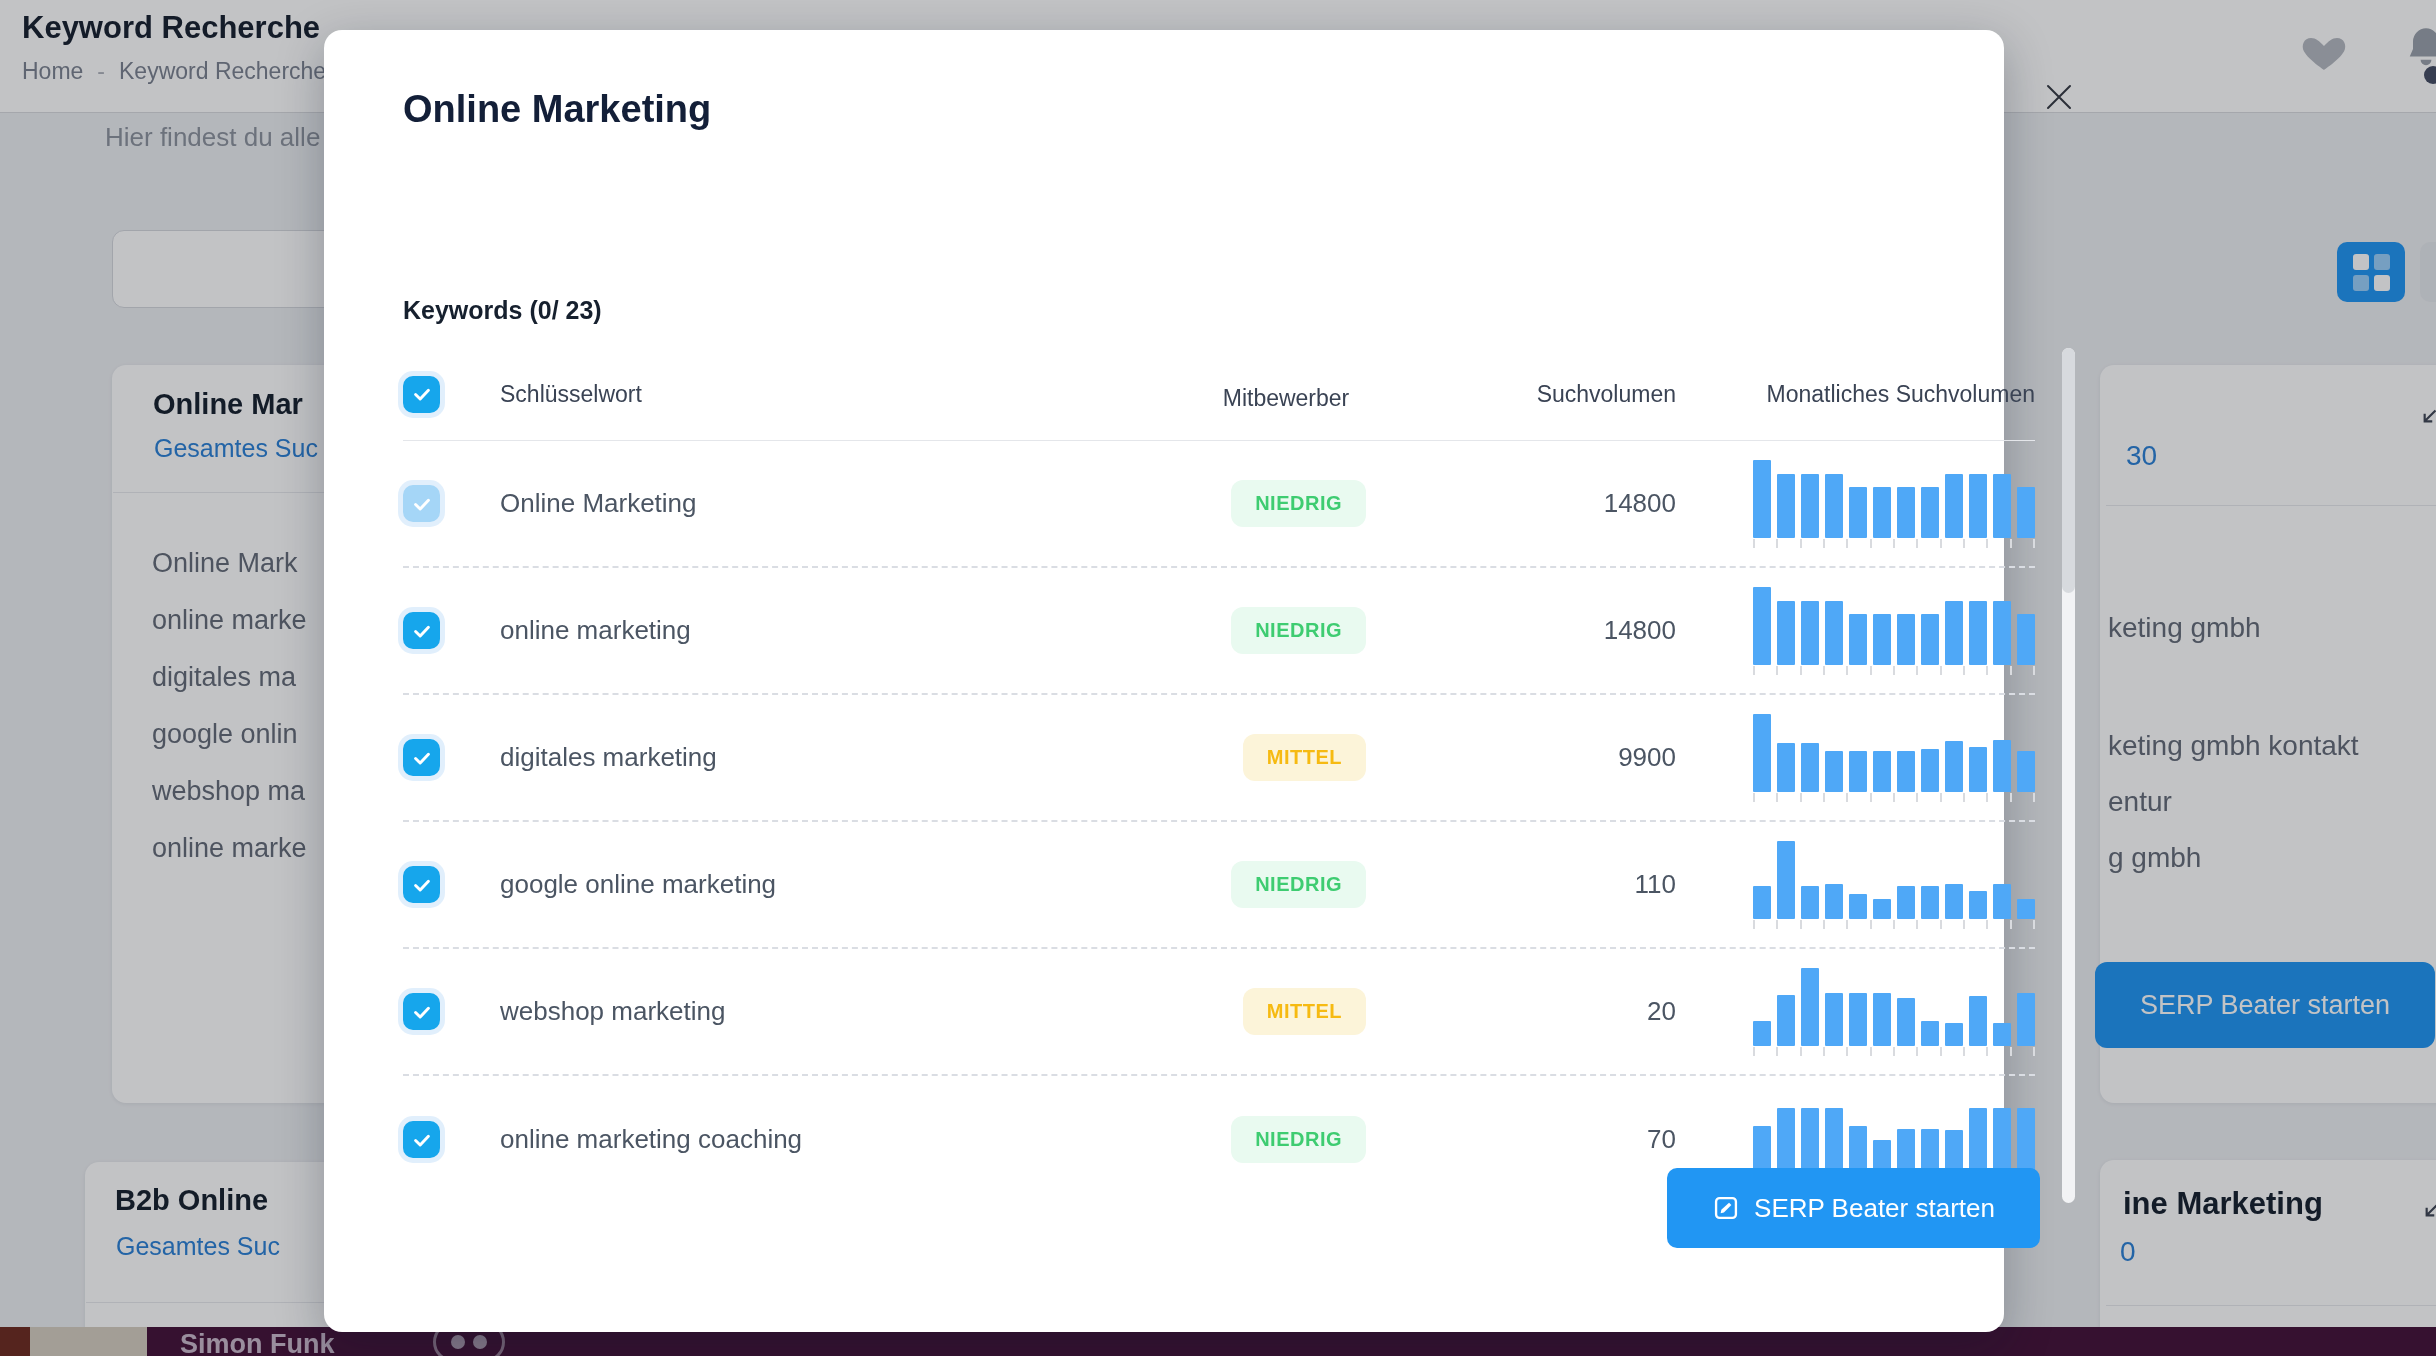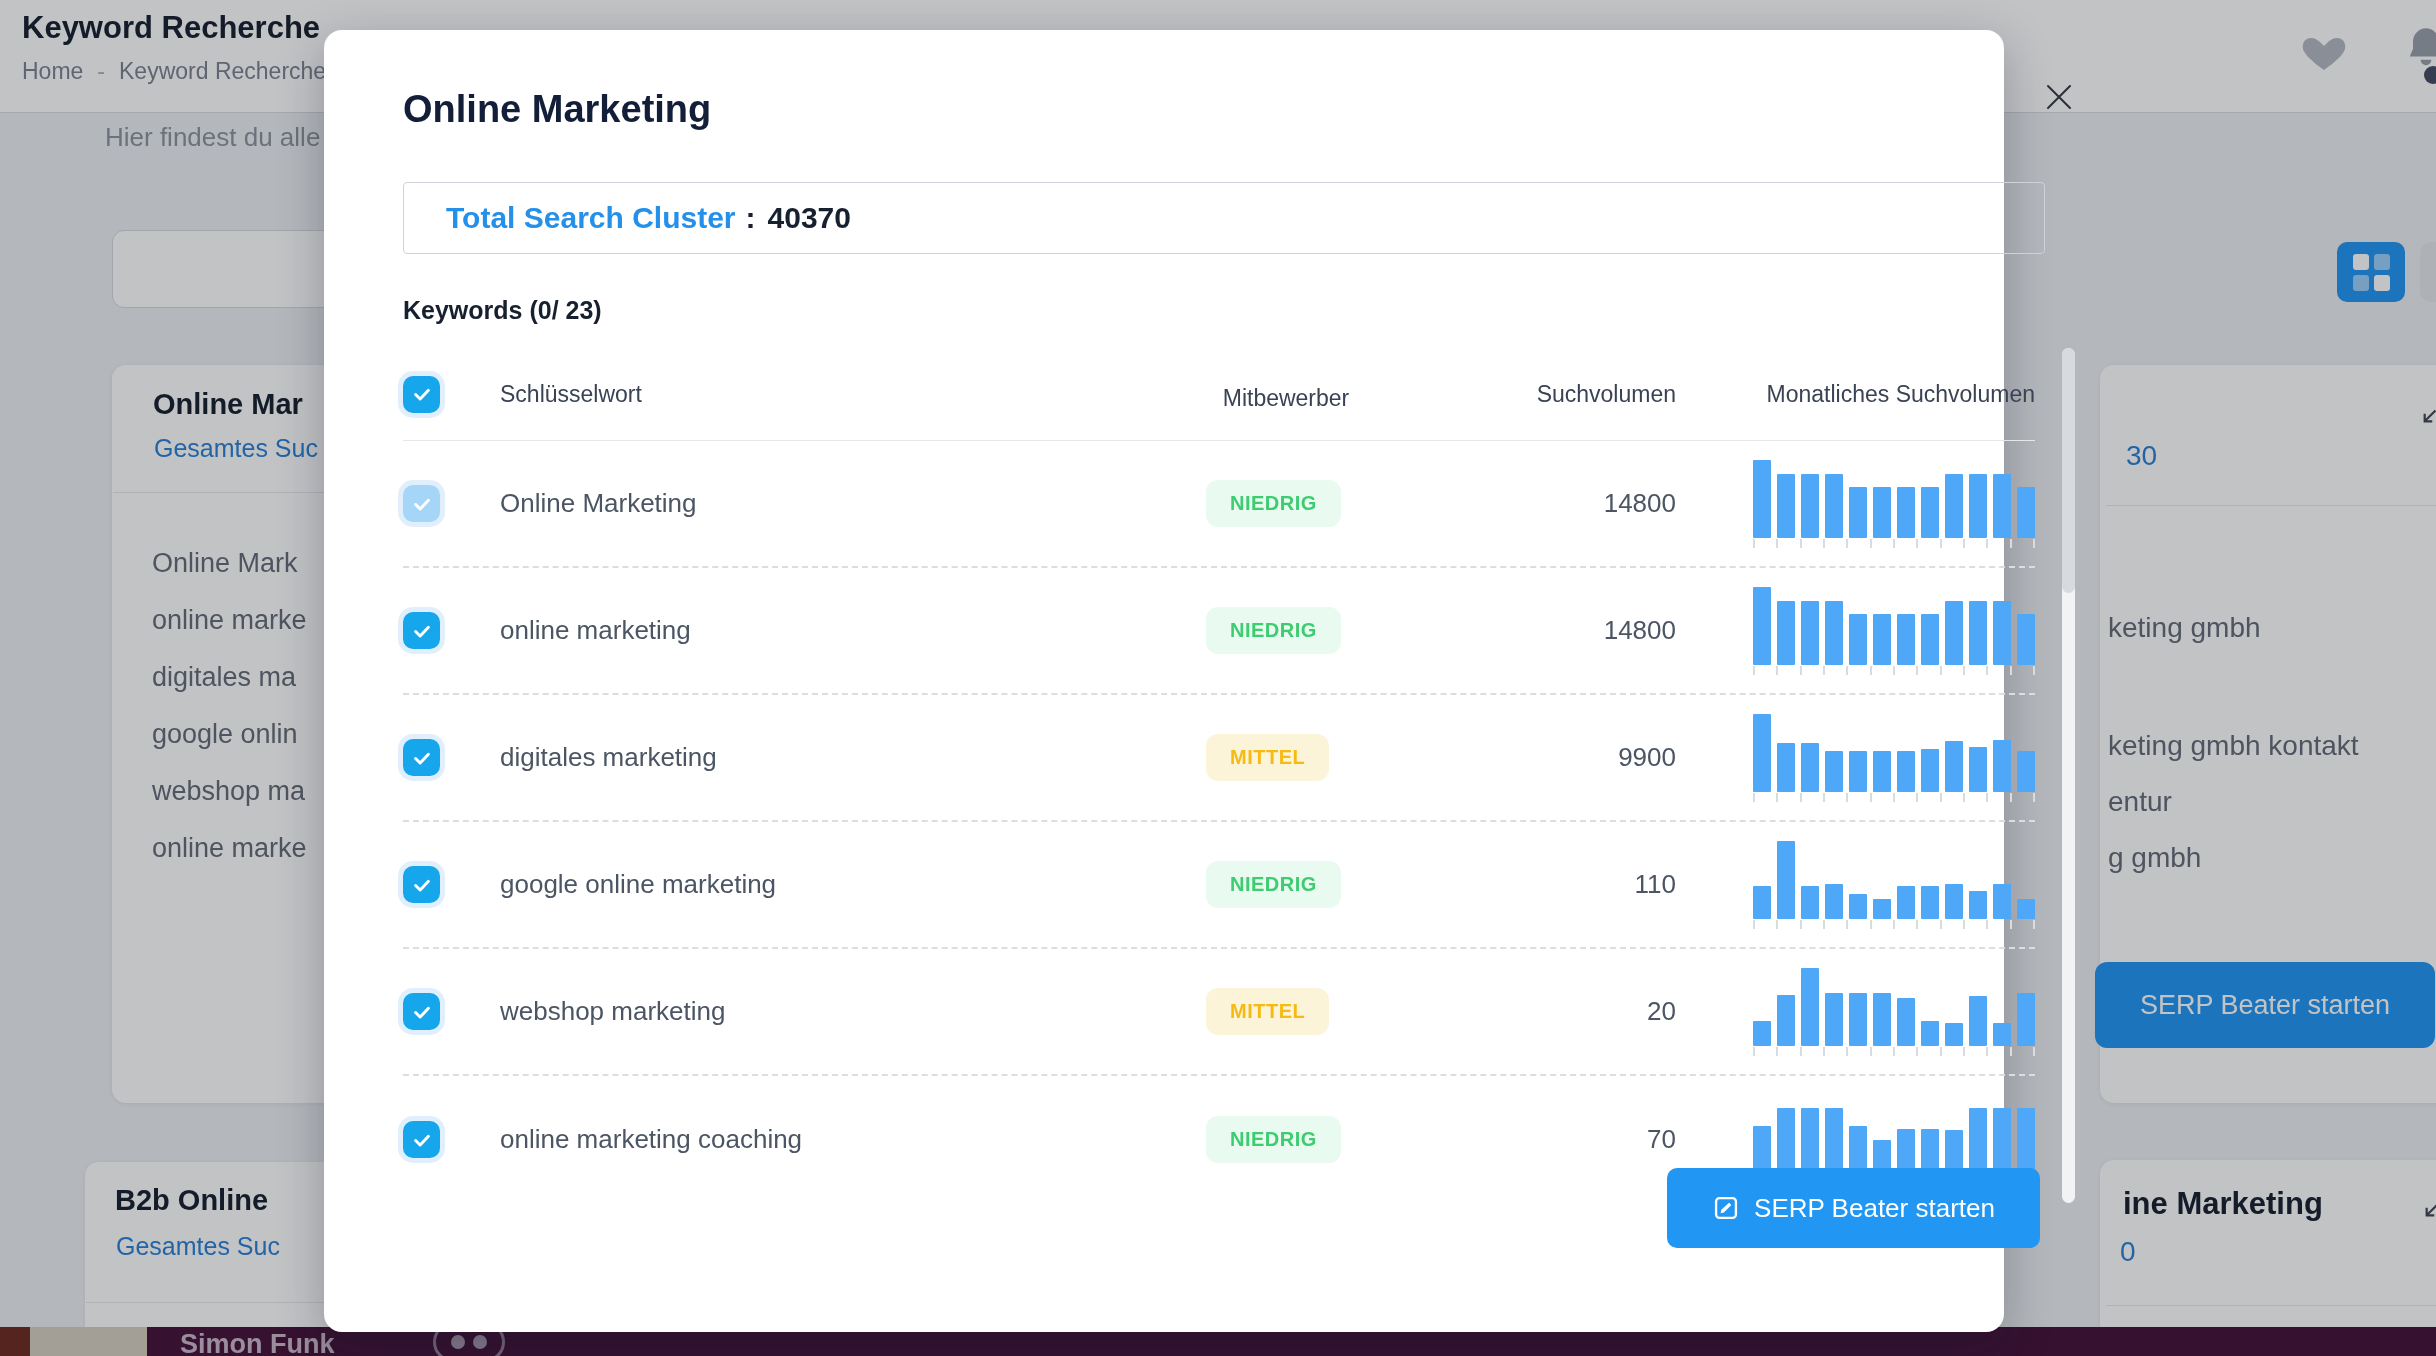--- a/index.html
+++ b/index.html
@@ -73,21 +73,21 @@
   .th.center { text-align:center;margin-top:8px; }
   .th.right { text-align:right; }
   .krow { height:127px; border-bottom:2px dashed #dadde3; }
   .krow:last-child { border-bottom:none; }
 
   .checkbox { width:37px; height:37px; border-radius:10px; background:#16a6ec; display:flex; align-items:center; justify-content:center; box-shadow:0 0 0 5px rgba(170,210,245,.35); cursor:pointer; }
   .checkbox.muted { background:#a5d6f7; }
   .checkbox svg { width:22px; height:22px; }
 
   .kw-cell { font-size:26px; color:#4b5563; }
-  .badge-wrap { text-align:left; }
+  .badge-wrap { text-align:right; }
   .badge { display:inline-block; padding:12px 24px; border-radius:12px; font-size:20px; font-weight:bold; letter-spacing:.5px; }
   .badge.low { color:#3ecc71; background:#e9faf0; }
   .badge.mid { color:#f6ba12; background:#fcf4d9; }
   .vol-cell { font-size:26px; color:#4b5563; text-align:right; }
 
   .chartbox { width:282px; margin-left:auto; }
   .bars { display:flex; align-items:flex-end; gap:6px; height:78px; }
   .bar { width:18px; background:#4fa8f7; border-radius:1px; }
   .ticks { display:flex; justify-content:space-between; height:9px; margin-top:1px; }
   .ticks i { width:2px; background:#d9dbdf; display:block; }
@@ -182,25 +182,20 @@
 
   <div class="overlay"></div>
 
   <div class="modal">
     <svg class="close-btn" viewBox="0 0 38 38" stroke="#2b2f38" stroke-width="2" stroke-linecap="round">
         <path d="M8 8 L30 30 M30 8 L8 30"></path>
       </svg>
 
     <div class="modal-title">Online Marketing</div>
 
-    <div class="cluster-box">
-      <span class="lbl">Total Search Cluster</span>
-      <span class="sep">:</span>
-      <span class="val">40370</span>
-    </div>
 
     <div class="kw-counter">Keywords (0/ 23)</div>
 
     <div class="table">
       <div class="thead">
         <div>
             <span class="checkbox">
               <svg viewBox="0 0 24 24">
                 <path d="M5 12.5l5 5L19 8" stroke="#fff" stroke-width="3.2" fill="none" stroke-linecap="round" stroke-linejoin="round"></path>
               </svg>

